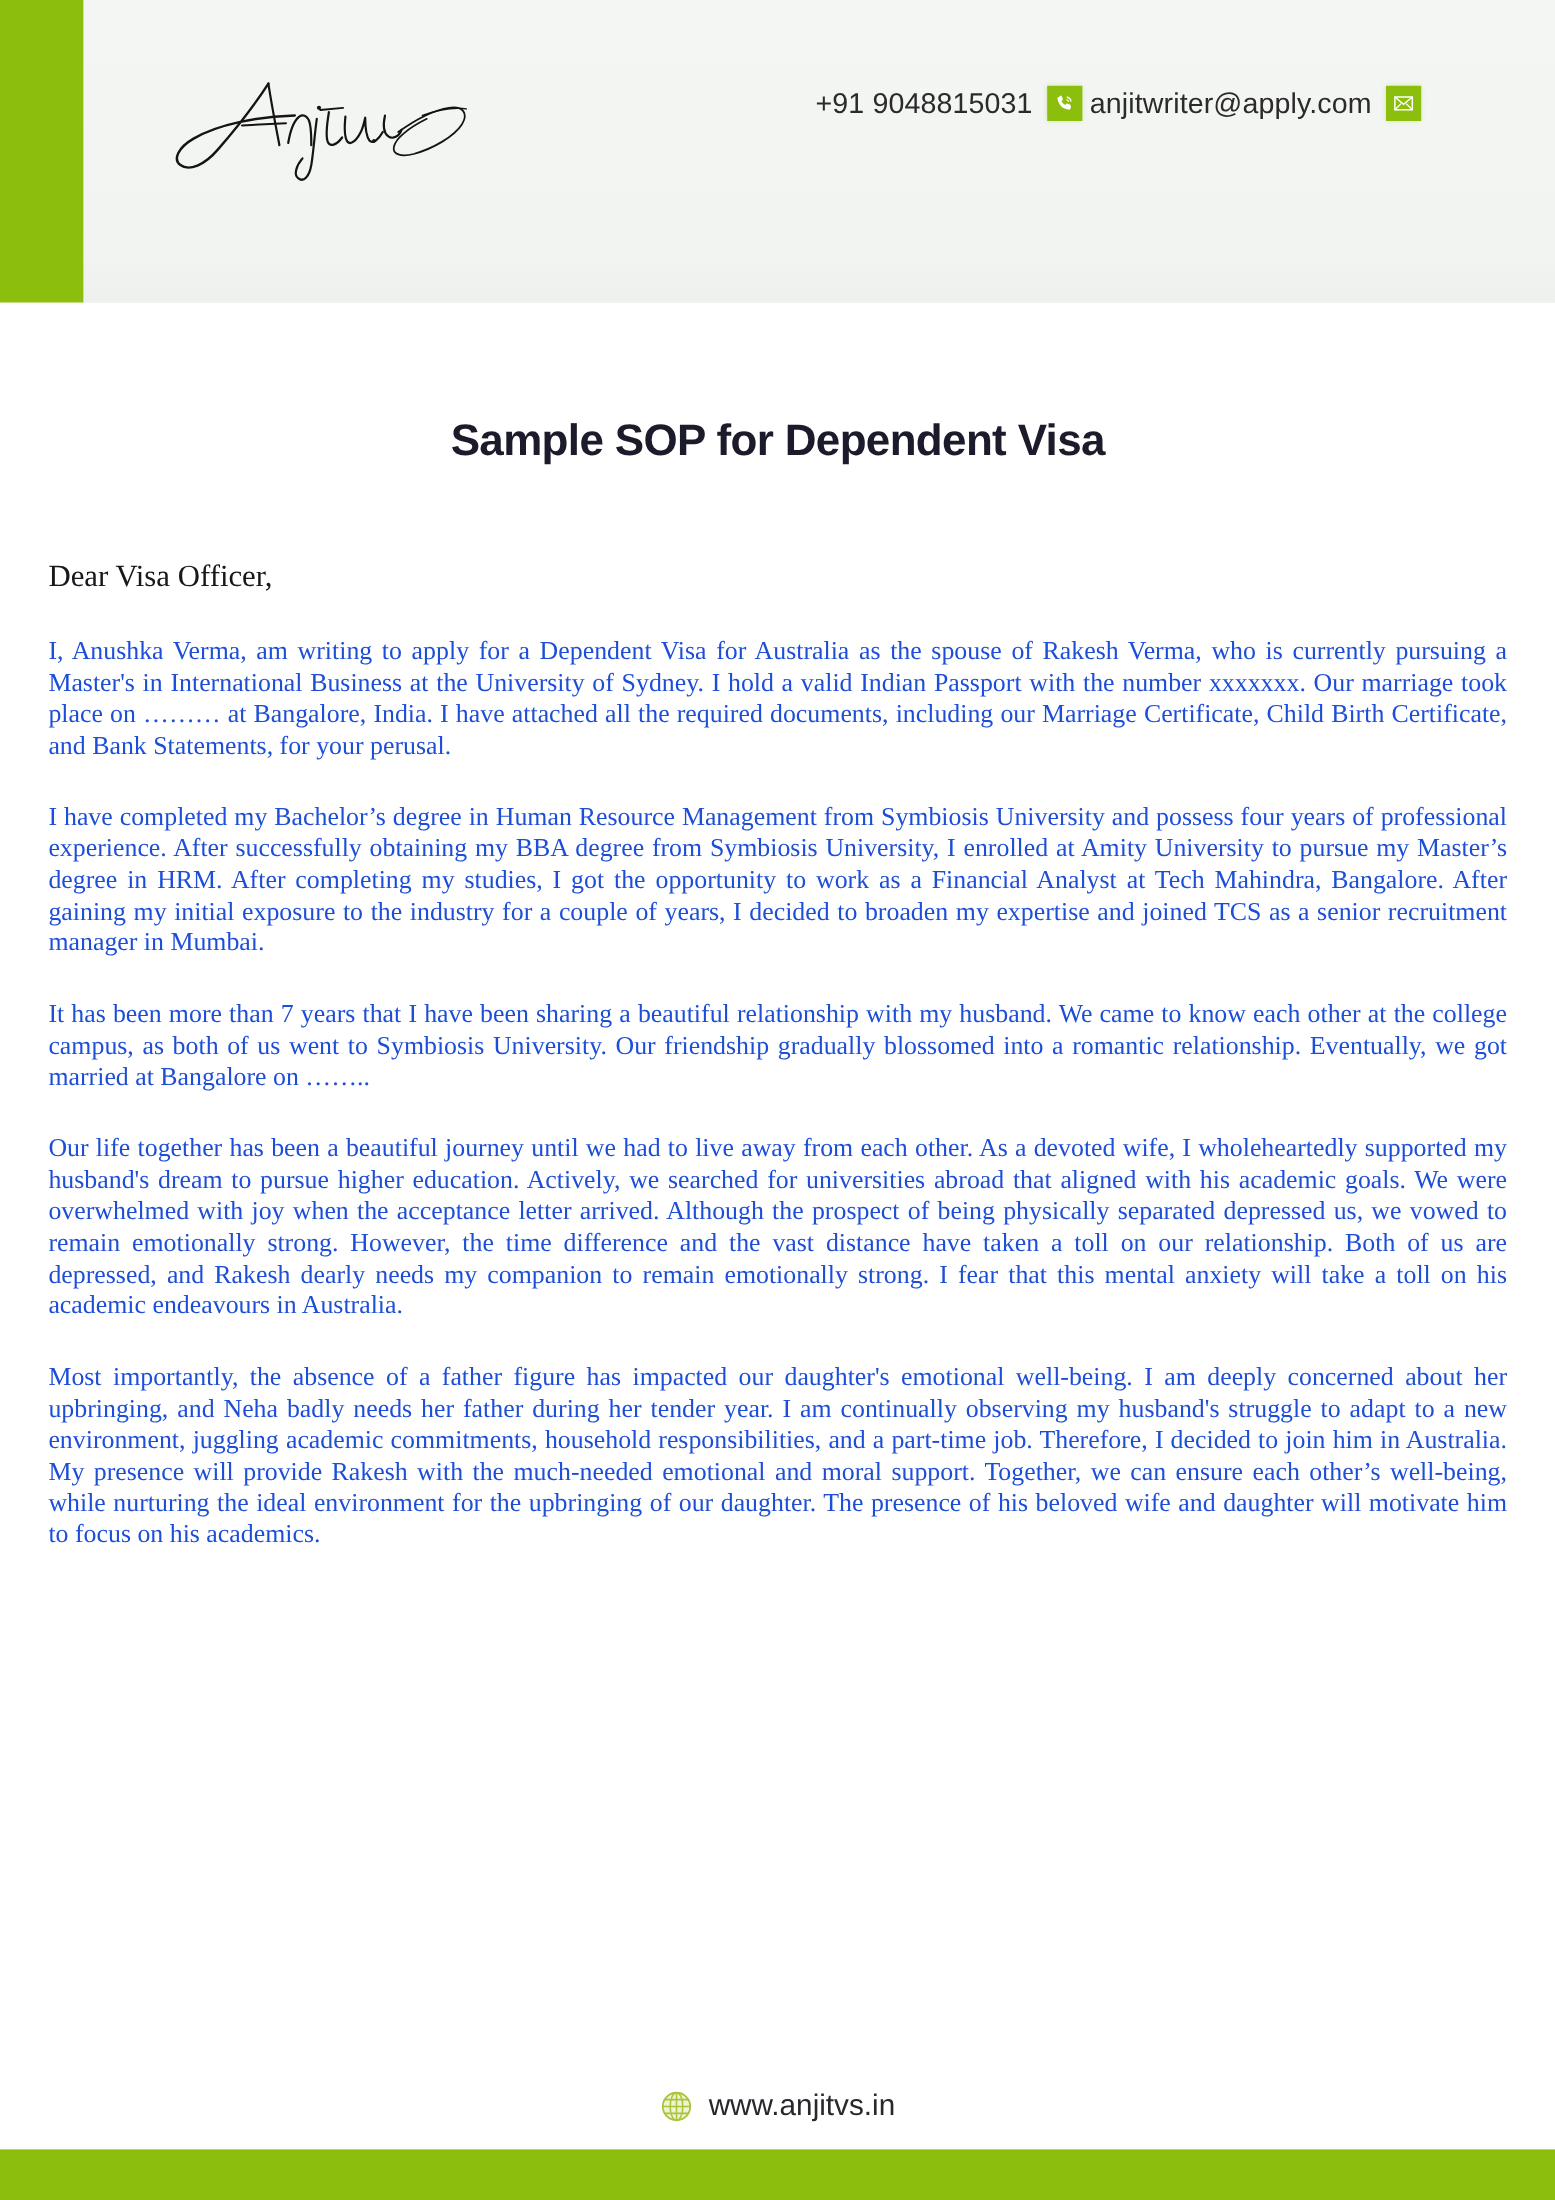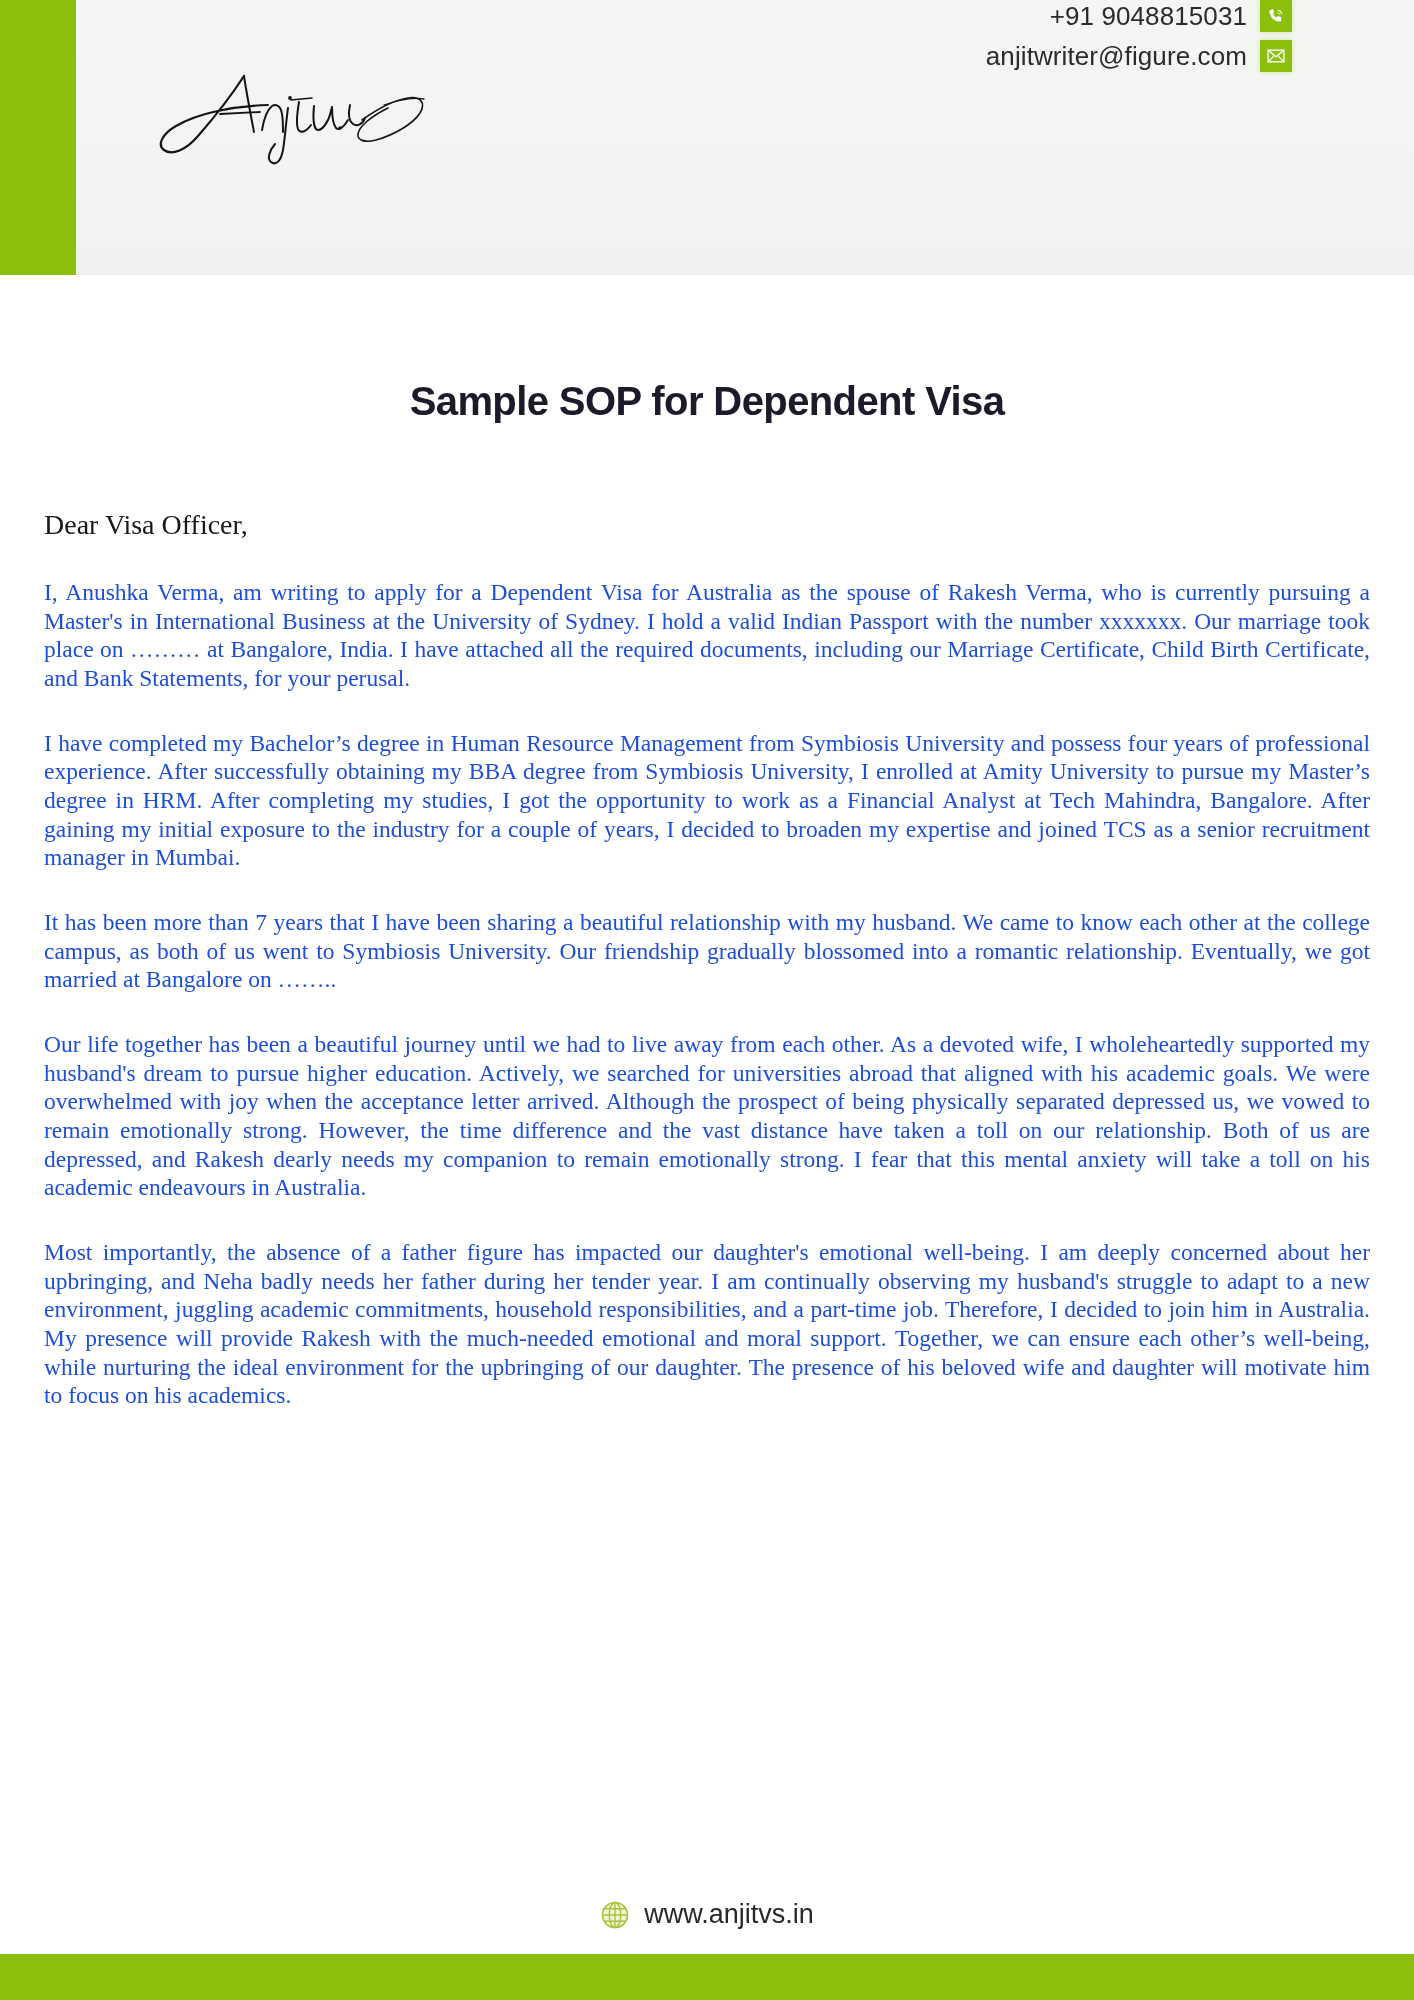--- a/index.html
+++ b/index.html
@@ -46,23 +46,24 @@
   .logo-wrap {
     margin-top: 58px;
     margin-left: 60px;
     width: 300px;
     height: 110px;
   }
   .logo-wrap svg { display: block; }
 
   
   .contact-block {
+    margin-top: 78px;
     margin-right: 122px;
     display: flex;
-    flex-direction: column;
+    flex-direction: row;
     align-items: flex-end;
     gap: 7px;
   }
   .contact-row {
     display: flex;
     align-items: center;
     gap: 13px;
   }
   .contact-text {
     font-family: "Liberation Sans", sans-serif;
@@ -182,21 +183,21 @@
         <span class="contact-icon">
           <svg viewBox="0 0 24 24" width="20" height="20" aria-hidden="true">
             <path d="M7.2 3.5c.7 0 1.2.4 1.5 1l1 2.3c.3.7.1 1.4-.4 1.8l-1 .8c.9 1.9 2.4 3.4 4.3 4.3l.8-1c.5-.5 1.2-.7 1.8-.4l2.3 1c.6.3 1 .8 1 1.5v2.2c0 1-.8 1.8-1.8 1.7C9.6 18.2 5.4 13.9 4 6.9c-.2-1 .6-1.9 1.6-1.9z" fill="#ffffff"></path>
             <path d="M14.5 5.2a5.6 5.6 0 0 1 4.3 4.3" stroke="#ffffff" stroke-width="1.3" fill="none" stroke-linecap="round"></path>
             <path d="M14.2 8a2.9 2.9 0 0 1 1.9 1.9" stroke="#ffffff" stroke-width="1.2" fill="none" stroke-linecap="round"></path>
           </svg>
         </span>
       </div>
 
       <div class="contact-row">
-        <span class="contact-text">anjitwriter@figure.com</span>
+        <span class="contact-text">anjitwriter@apply.com</span>
         <span class="contact-icon">
           <svg viewBox="0 0 24 24" width="20" height="20" aria-hidden="true">
             <rect x="2.5" y="5" width="19" height="14" fill="none" stroke="#ffffff" stroke-width="1.6"></rect>
             <path d="M2.5 5 L12 13 L21.5 5" fill="none" stroke="#ffffff" stroke-width="1.6"></path>
             <path d="M2.5 19 L9.2 12.2 M21.5 19 L14.8 12.2" fill="none" stroke="#ffffff" stroke-width="1.4"></path>
           </svg>
         </span>
       </div>
 
     </div>

